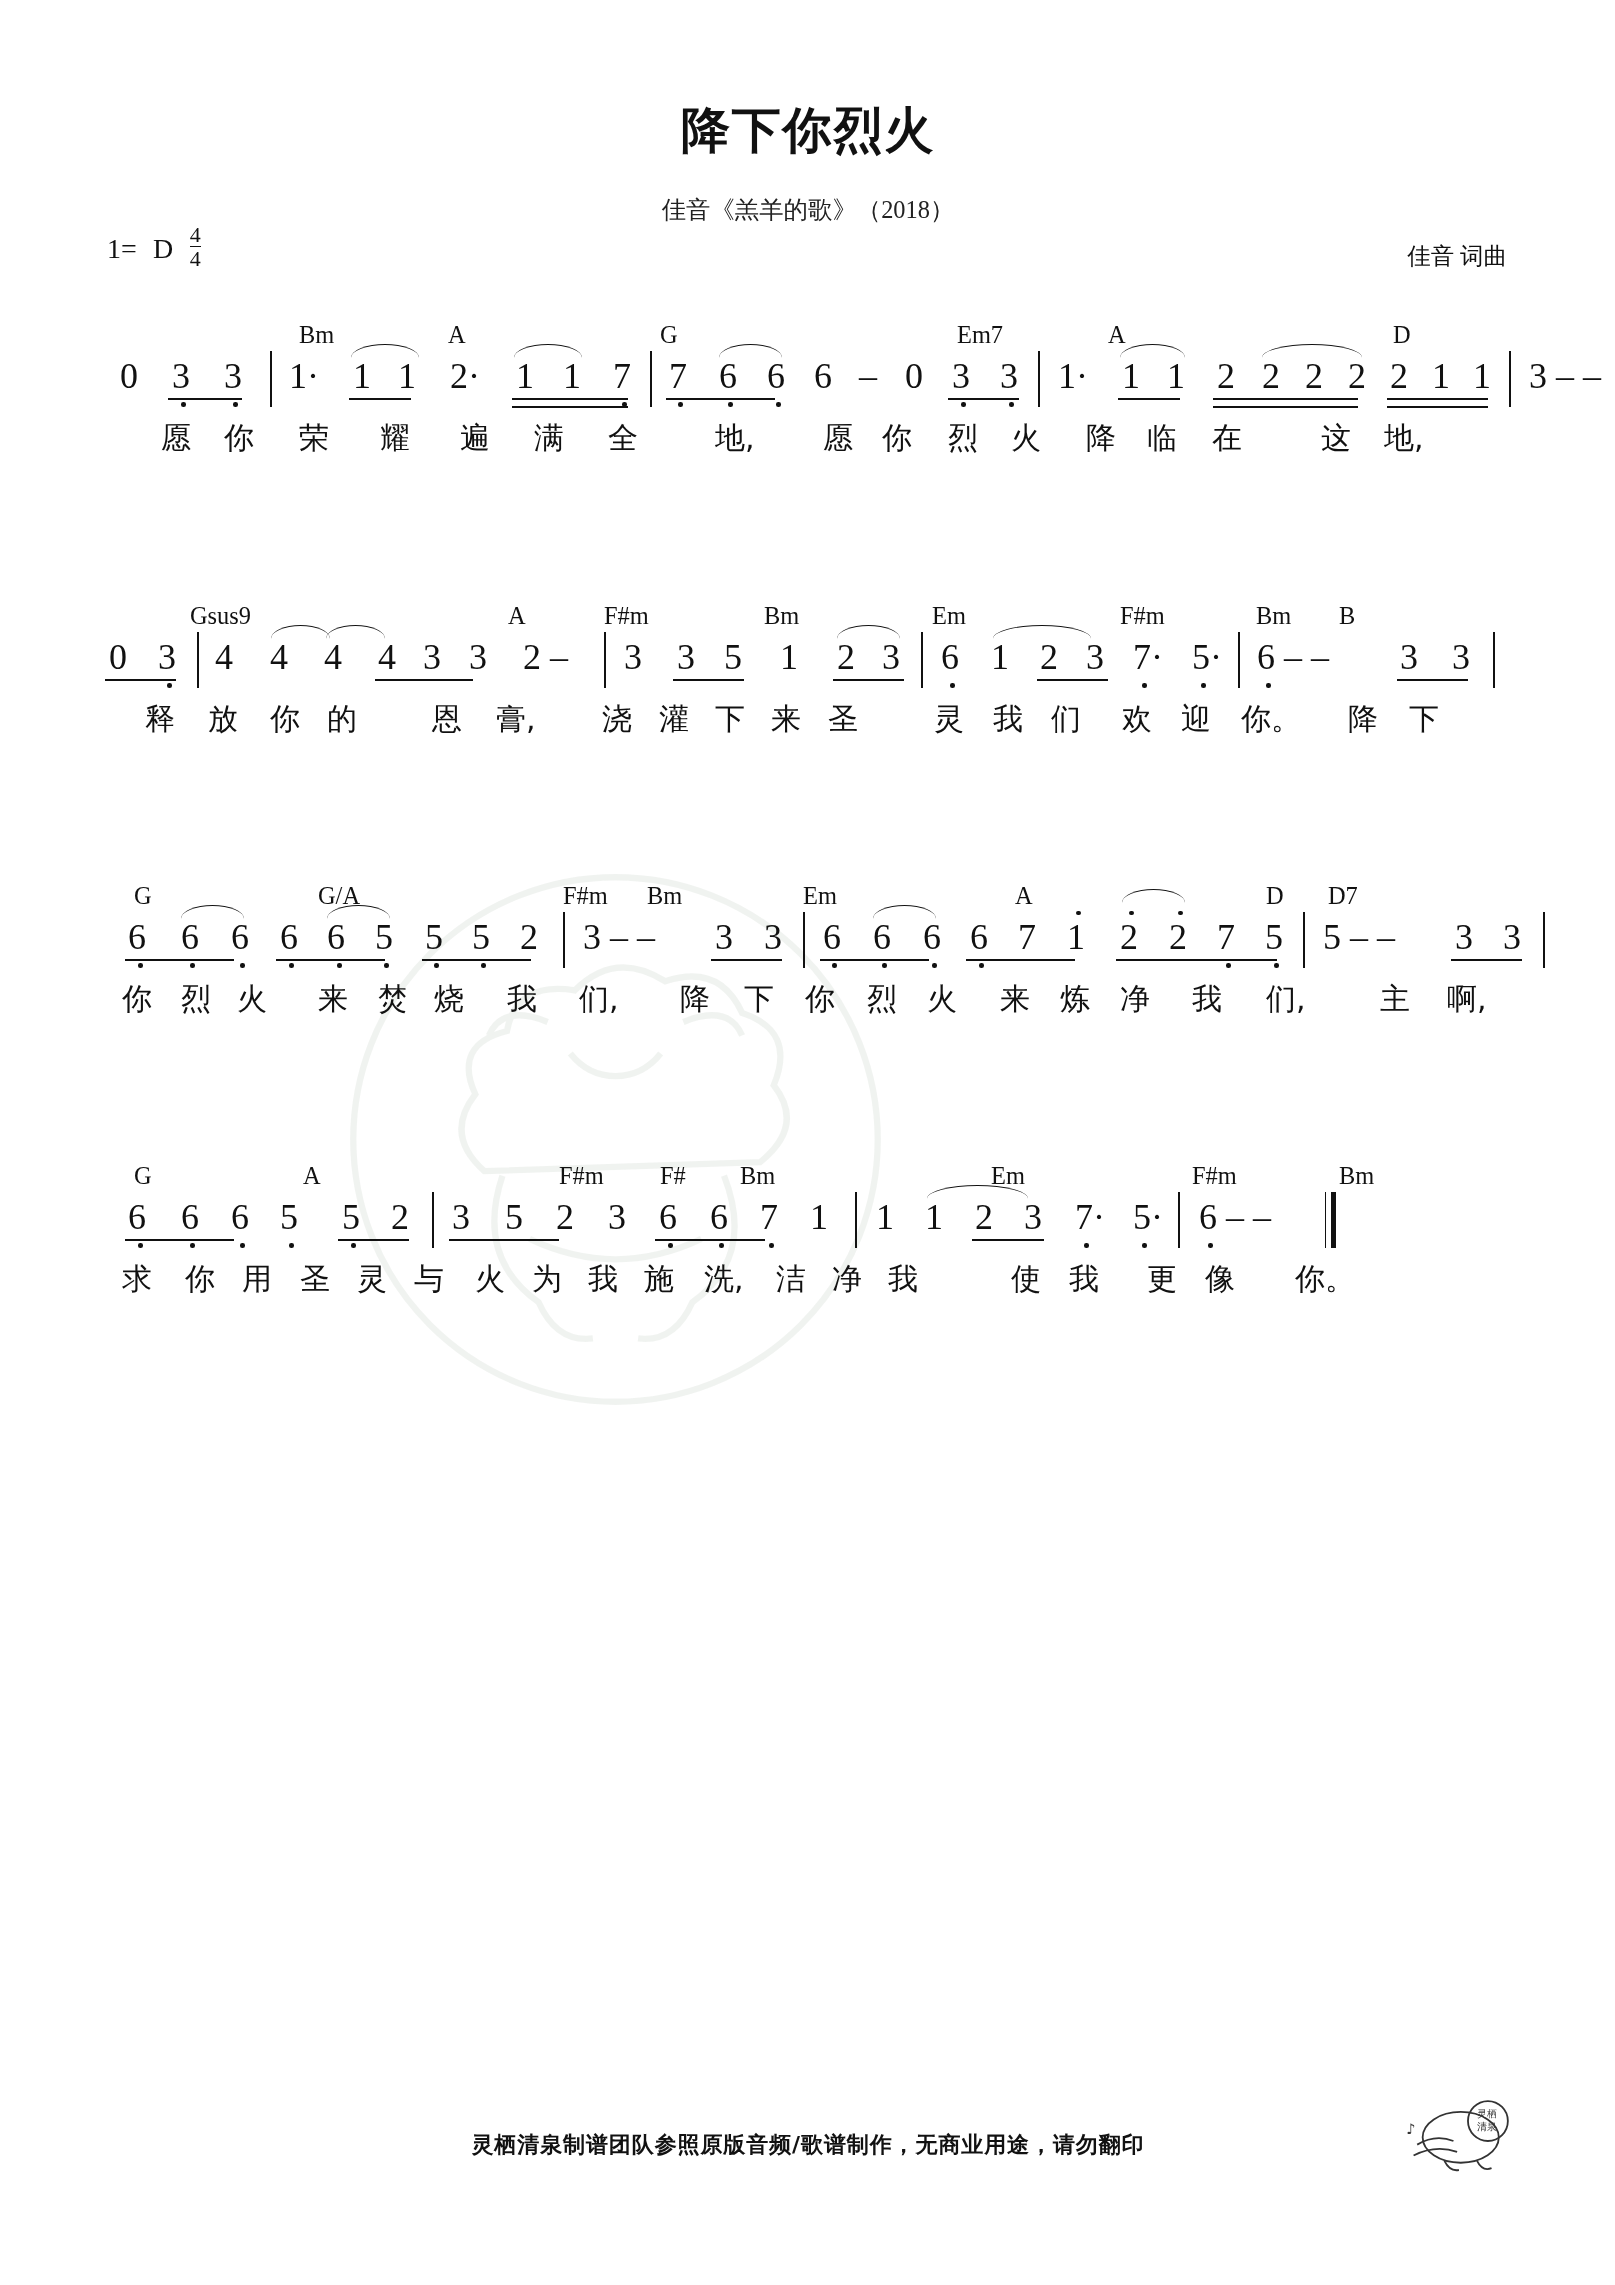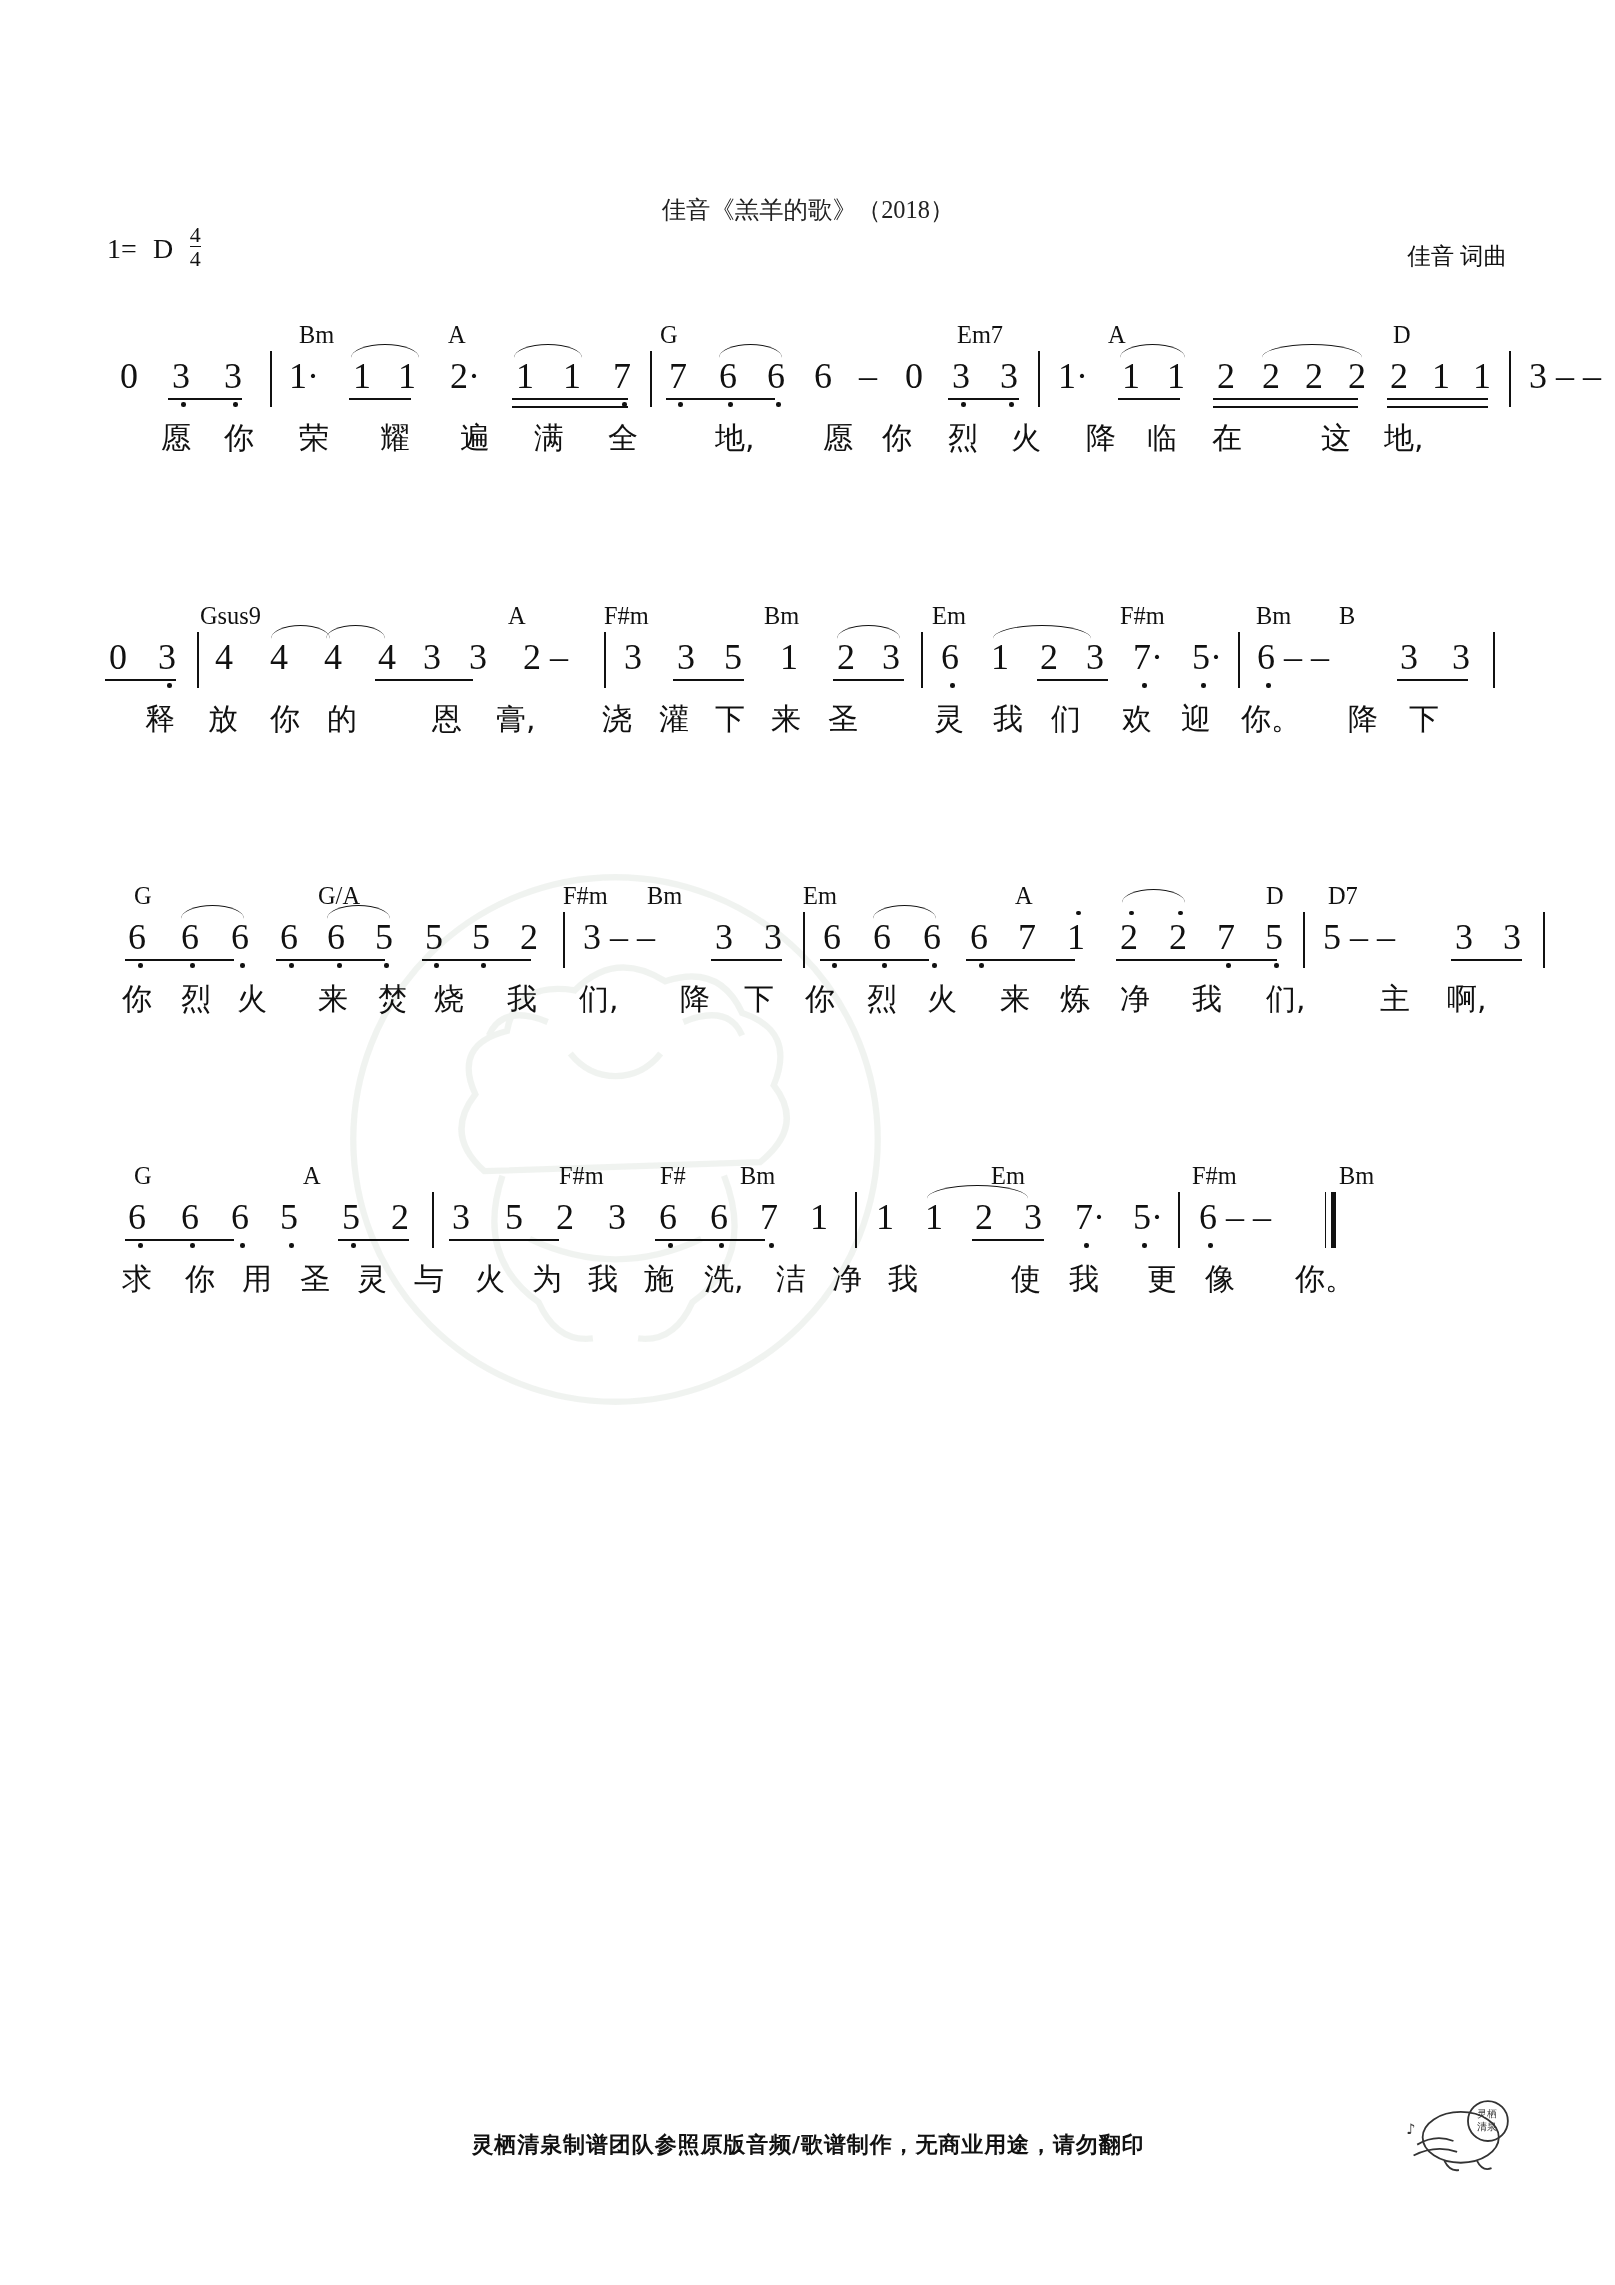--- a/index.html
+++ b/index.html
@@ -198,20 +198,21 @@
       <path d="M205 345 q-45 -40 -10 -85 q-25 -55 35 -70 q10 -55 75 -45 q45 -45 100 -10 q60 -20 85 35 q60 20 35 80 q35 45 -15 85 z"></path>
       <path d="M225 350 q-30 90 40 140 q20 45 60 40"></path>
       <path d="M470 350 q35 90 -35 140 q-20 45 -60 40"></path>
       <path d="M255 420 q95 45 190 0"></path>
       <path d="M300 215 q20 25 50 25 q30 0 50 -25"></path>
       <path d="M275 180 q-50 -20 -65 15"></path>
       <path d="M425 180 q50 -20 65 15"></path>
     </g>
   </svg>
 
+  <div class="title">降下你烈火</div>
   <div class="subtitle">佳音《羔羊的歌》（2018）</div>
 
   <div class="keysig">
     <span>1=</span>
     <span>D</span>
     <span class="meter">
       <span class="num">4</span>
       <span class="den">4</span>
     </span>
   </div>
@@ -309,21 +310,21 @@
       <span class="lyric" style="left:1086px">降</span>
       <span class="lyric" style="left:1147px">临</span>
       <span class="lyric" style="left:1212px">在</span>
       <span class="lyric" style="left:1321px">这</span>
       <span class="lyric" style="left:1384px">地,</span>
     </div>
   </div>
 
   <div class="system sys2">
     <div class="chordline">
-      <span class="chord" style="left:200px">Gsus9</span>
+      <span class="chord" style="left:190px">Gsus9</span>
       <span class="chord" style="left:508px">A</span>
       <span class="chord" style="left:604px">F#m</span>
       <span class="chord" style="left:764px">Bm</span>
       <span class="chord" style="left:932px">Em</span>
       <span class="chord" style="left:1120px">F#m</span>
       <span class="chord" style="left:1256px">Bm</span>
       <span class="chord" style="left:1339px">B</span>
     </div>
 
     <div class="noteline">

